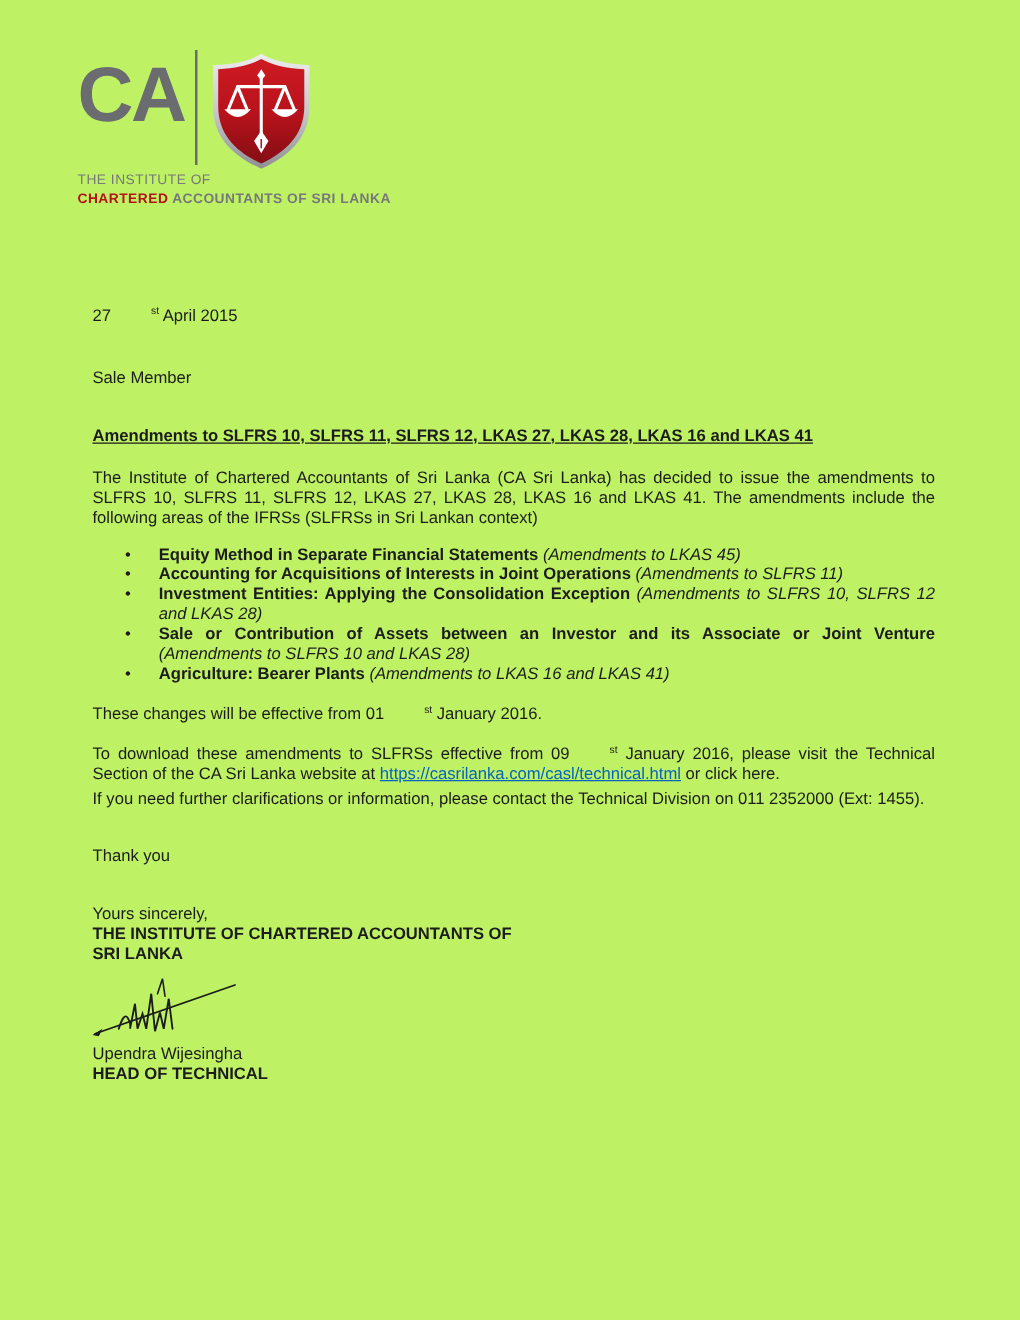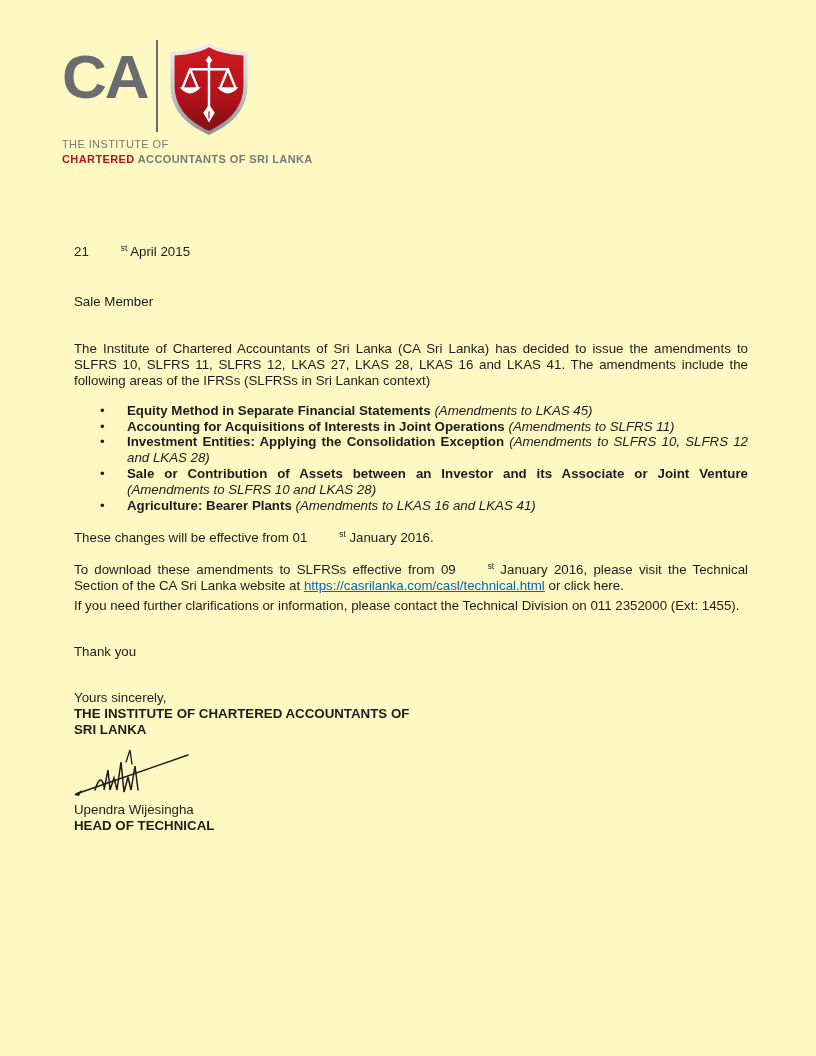--- a/index.html
+++ b/index.html
@@ -1,19 +1,19 @@
 <!DOCTYPE html>
 <html><head>
 <meta charset="utf-8">
 <style>
   html,body{margin:0;padding:0;background:#ffffff;}
   .page{
     position:relative;
     width:816px;height:1056px;
-    background:#fef9c3;
+    background:#bef264;
     font-family:"Liberation Sans","DejaVu Sans",sans-serif;
     color:#1c1c1c;
     font-size:13.3px;
     line-height:1.2;
     overflow:hidden;
     box-sizing:border-box;
     padding:40px 68px 0 74px;
   }
   
   .logo{margin-left:-12px;}
@@ -108,24 +108,25 @@
       </svg>
     </div>
     <div class="logo-text">
       <div class="l1">THE INSTITUTE OF</div>
       <div class="l2"><span class="red">CHARTERED</span><span> ACCOUNTANTS OF SRI LANKA</span></div>
     </div>
   </div>
 
   <div class="body-text">
 
-    <p class="p-date"><span>21</span><sup>st</sup><span> April 2015</span></p>
+    <p class="p-date"><span>27</span><sup>st</sup><span> April 2015</span></p>
 
     <p class="p-salutation">Sale Member</p>
 
+    <p class="p-subject"><span class="u">Amendments to SLFRS 10, SLFRS 11, SLFRS 12, LKAS 27, LKAS 28, LKAS 16 and LKAS 41</span></p>
 
     <p class="p-intro">The Institute of Chartered Accountants of Sri Lanka (CA Sri Lanka) has decided to issue the amendments to SLFRS 10, SLFRS 11, SLFRS 12, LKAS 27, LKAS 28, LKAS 16 and LKAS 41. The amendments include the following areas of the IFRSs (SLFRSs in Sri Lankan context)</p>
 
     <ul class="amendments">
       <li><span class="b">Equity Method in Separate Financial Statements</span> <span class="i">(Amendments to LKAS 45)</span></li>
       <li><span class="b">Accounting for Acquisitions of Interests in Joint Operations</span> <span class="i">(Amendments to SLFRS 11)</span></li>
       <li><span class="b">Investment Entities: Applying the Consolidation  Exception</span> <span class="i">(Amendments to SLFRS 10, SLFRS 12 and LKAS 28)</span></li>
       <li><span class="b">Sale or Contribution of Assets between an Investor and its Associate or Joint Venture</span> <span class="i">(Amendments to SLFRS 10 and LKAS 28)</span></li>
       <li><span class="b">Agriculture: Bearer Plants</span> <span class="i">(Amendments to LKAS 16 and LKAS 41)</span></li>
     </ul>

